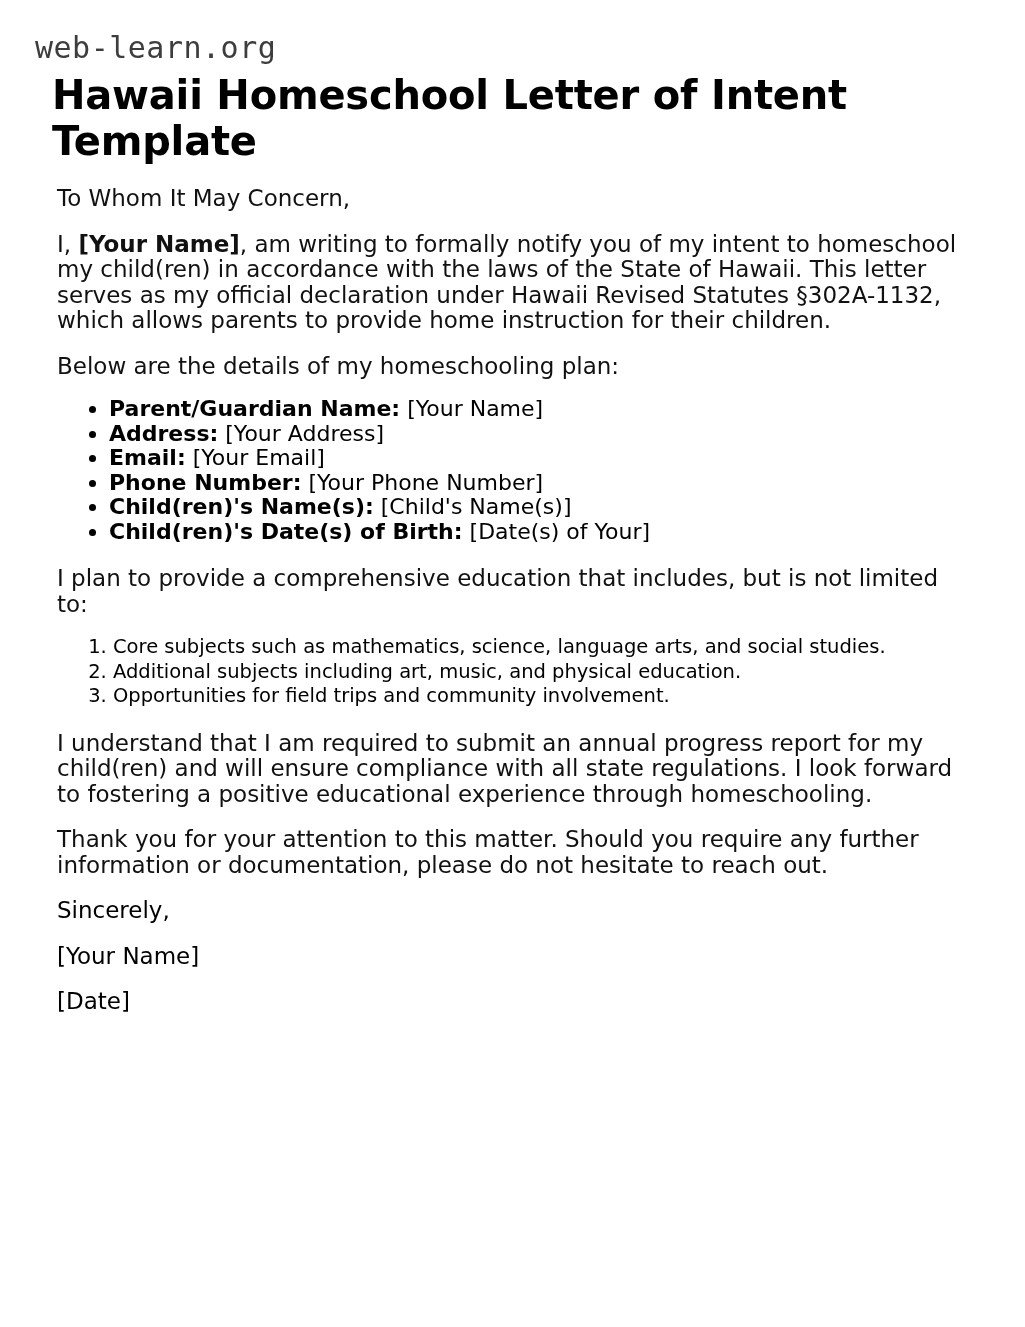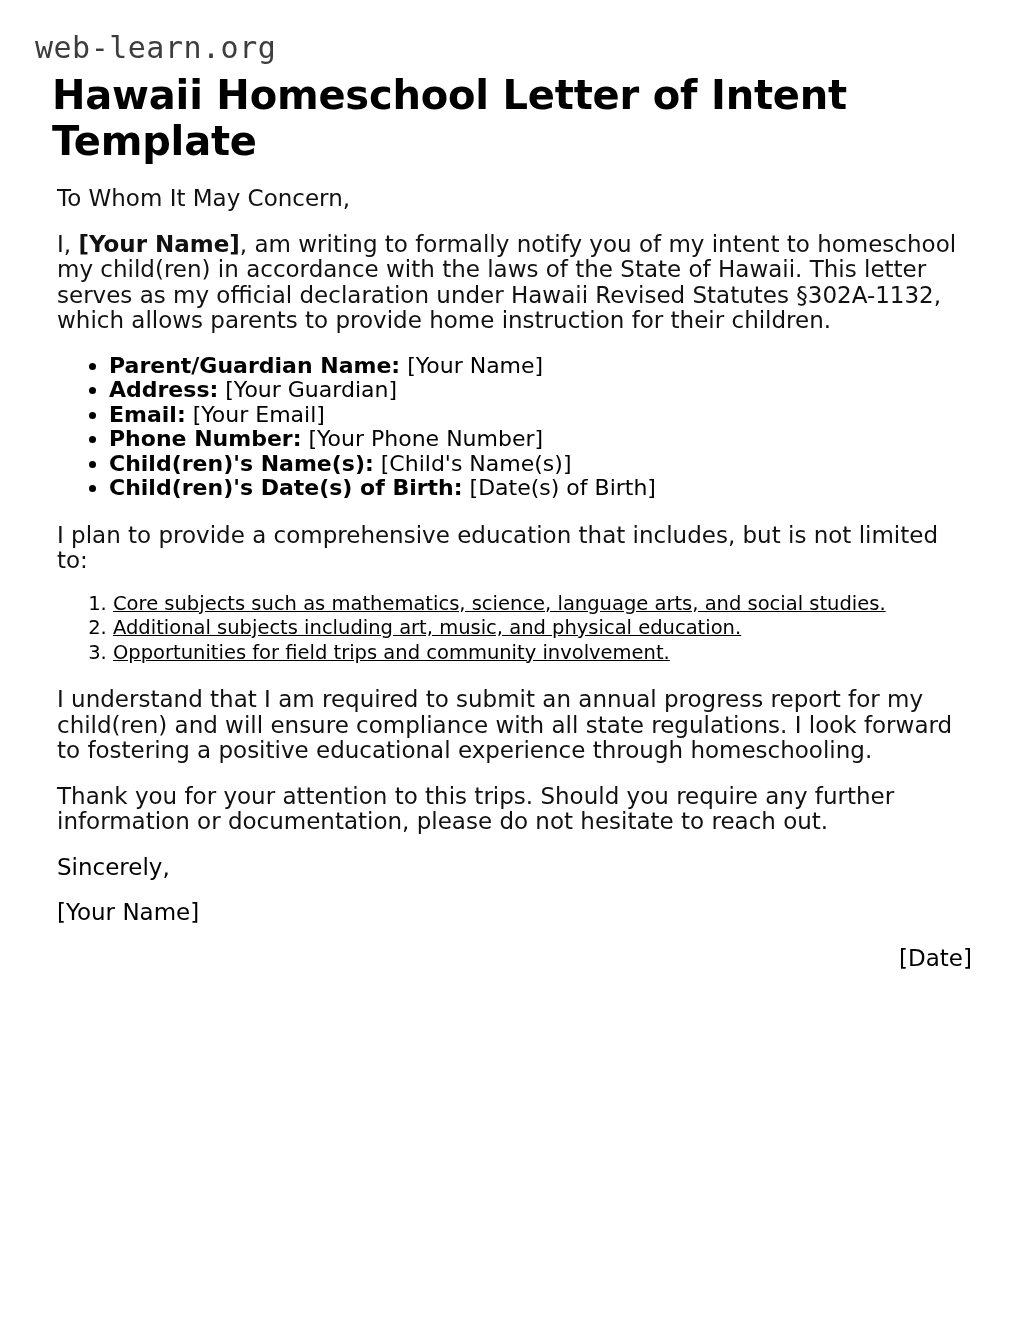--- a/index.html
+++ b/index.html
@@ -61,41 +61,39 @@
   p.para.tight {
     margin-bottom: 18px;
   }
   p.sig {
     margin: 0 0 20px 0;
     font-size: 23px;
     line-height: 25.5px;
   }
   p.sig:last-child {
     margin-bottom: 12px;
-    text-align: right;
   }
   b, strong {
     font-weight: bold;
   }
   ul.detail-list {
     margin: 0 0 22px 0;
     padding-left: 52px;
     list-style-type: disc;
   }
   ul.detail-list li {
     font-size: 22px;
     line-height: 24.5px;
     margin: 0;
     padding: 0;
   }
   ol.plan-list {
     margin: 6px 0 22px 0;
     padding-left: 56px;
     list-style-type: decimal;
-    text-decoration: underline;
   }
   ol.plan-list li {
     font-size: 19.5px;
     line-height: 24.5px;
     margin: 0;
     padding: 0;
   }
 </style>
 </head>
 <body>
@@ -109,61 +107,64 @@
   <div class="body-wrap">
 
     <p class="para">
       <span>To Whom It May Concern,</span>
     </p>
 
     <p class="para">
       <span>I, </span><b>[Your Name]</b><span>, am writing to formally notify you of my intent to homeschool my child(ren) in accordance with the laws of the State of Hawaii. This letter serves as my official declaration under Hawaii Revised Statutes §302A-1132, which allows parents to provide home instruction for their children.</span>
     </p>
 
+    <p class="para tight">
+      <span>Below are the details of my homeschooling plan:</span>
+    </p>
 
     <ul class="detail-list">
       <li>
         <b>Parent/Guardian Name:</b>
         <span>[Your Name]</span>
       </li>
       <li>
         <b>Address:</b>
-        <span>[Your Guardian]</span>
+        <span>[Your Address]</span>
       </li>
       <li>
         <b>Email:</b>
         <span>[Your Email]</span>
       </li>
       <li>
         <b>Phone Number:</b>
         <span>[Your Phone Number]</span>
       </li>
       <li>
         <b>Child(ren)'s Name(s):</b>
         <span>[Child's Name(s)]</span>
       </li>
       <li>
         <b>Child(ren)'s Date(s) of Birth:</b>
-        <span>[Date(s) of Birth]</span>
+        <span>[Date(s) of Your]</span>
       </li>
     </ul>
 
     <p class="para tight">
       <span>I plan to provide a comprehensive education that includes, but is not limited to:</span>
     </p>
 
     <ol class="plan-list">
       <li>Core subjects such as mathematics, science, language arts, and social studies.</li>
       <li>Additional subjects including art, music, and physical education.</li>
       <li>Opportunities for field trips and community involvement.</li>
     </ol>
 
     <p class="para">I understand that I am required to submit an annual progress report for my child(ren) and will ensure compliance with all state regulations. I look forward to fostering a positive educational experience through homeschooling.</p>
 
-    <p class="para">Thank you for your attention to this trips. Should you require any further information or documentation, please do not hesitate to reach out.</p>
+    <p class="para">Thank you for your attention to this matter. Should you require any further information or documentation, please do not hesitate to reach out.</p>
 
     <p class="sig">Sincerely,</p>
 
     <p class="sig">[Your Name]</p>
 
     <p class="sig">[Date]</p>
 
   </div>
 </div>
 

